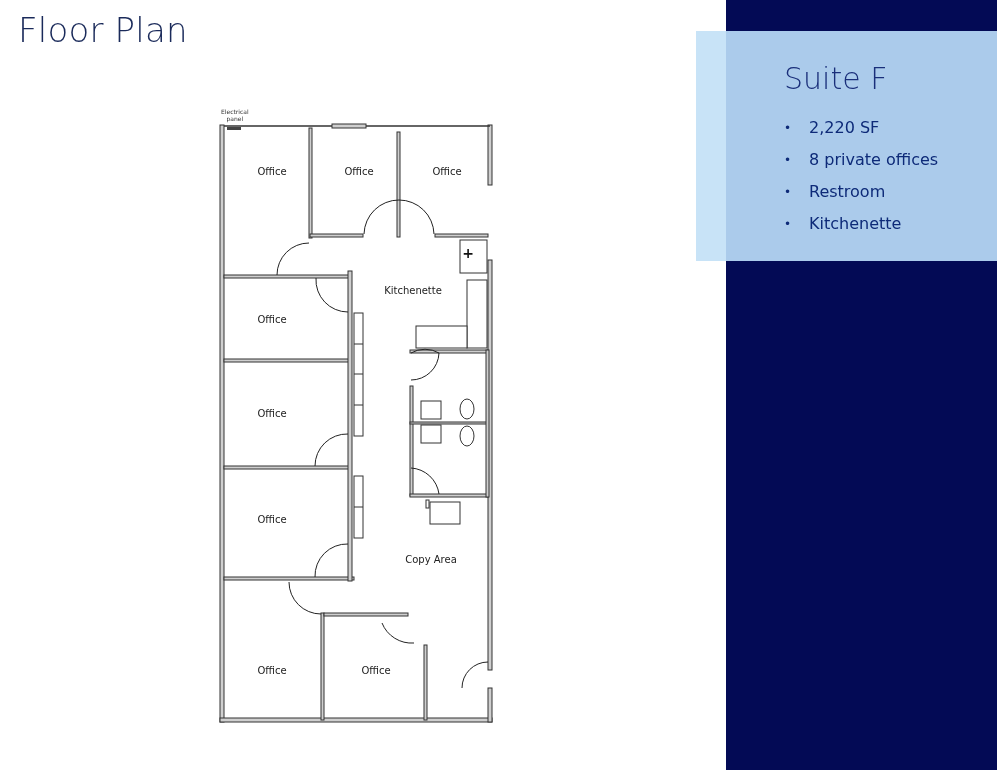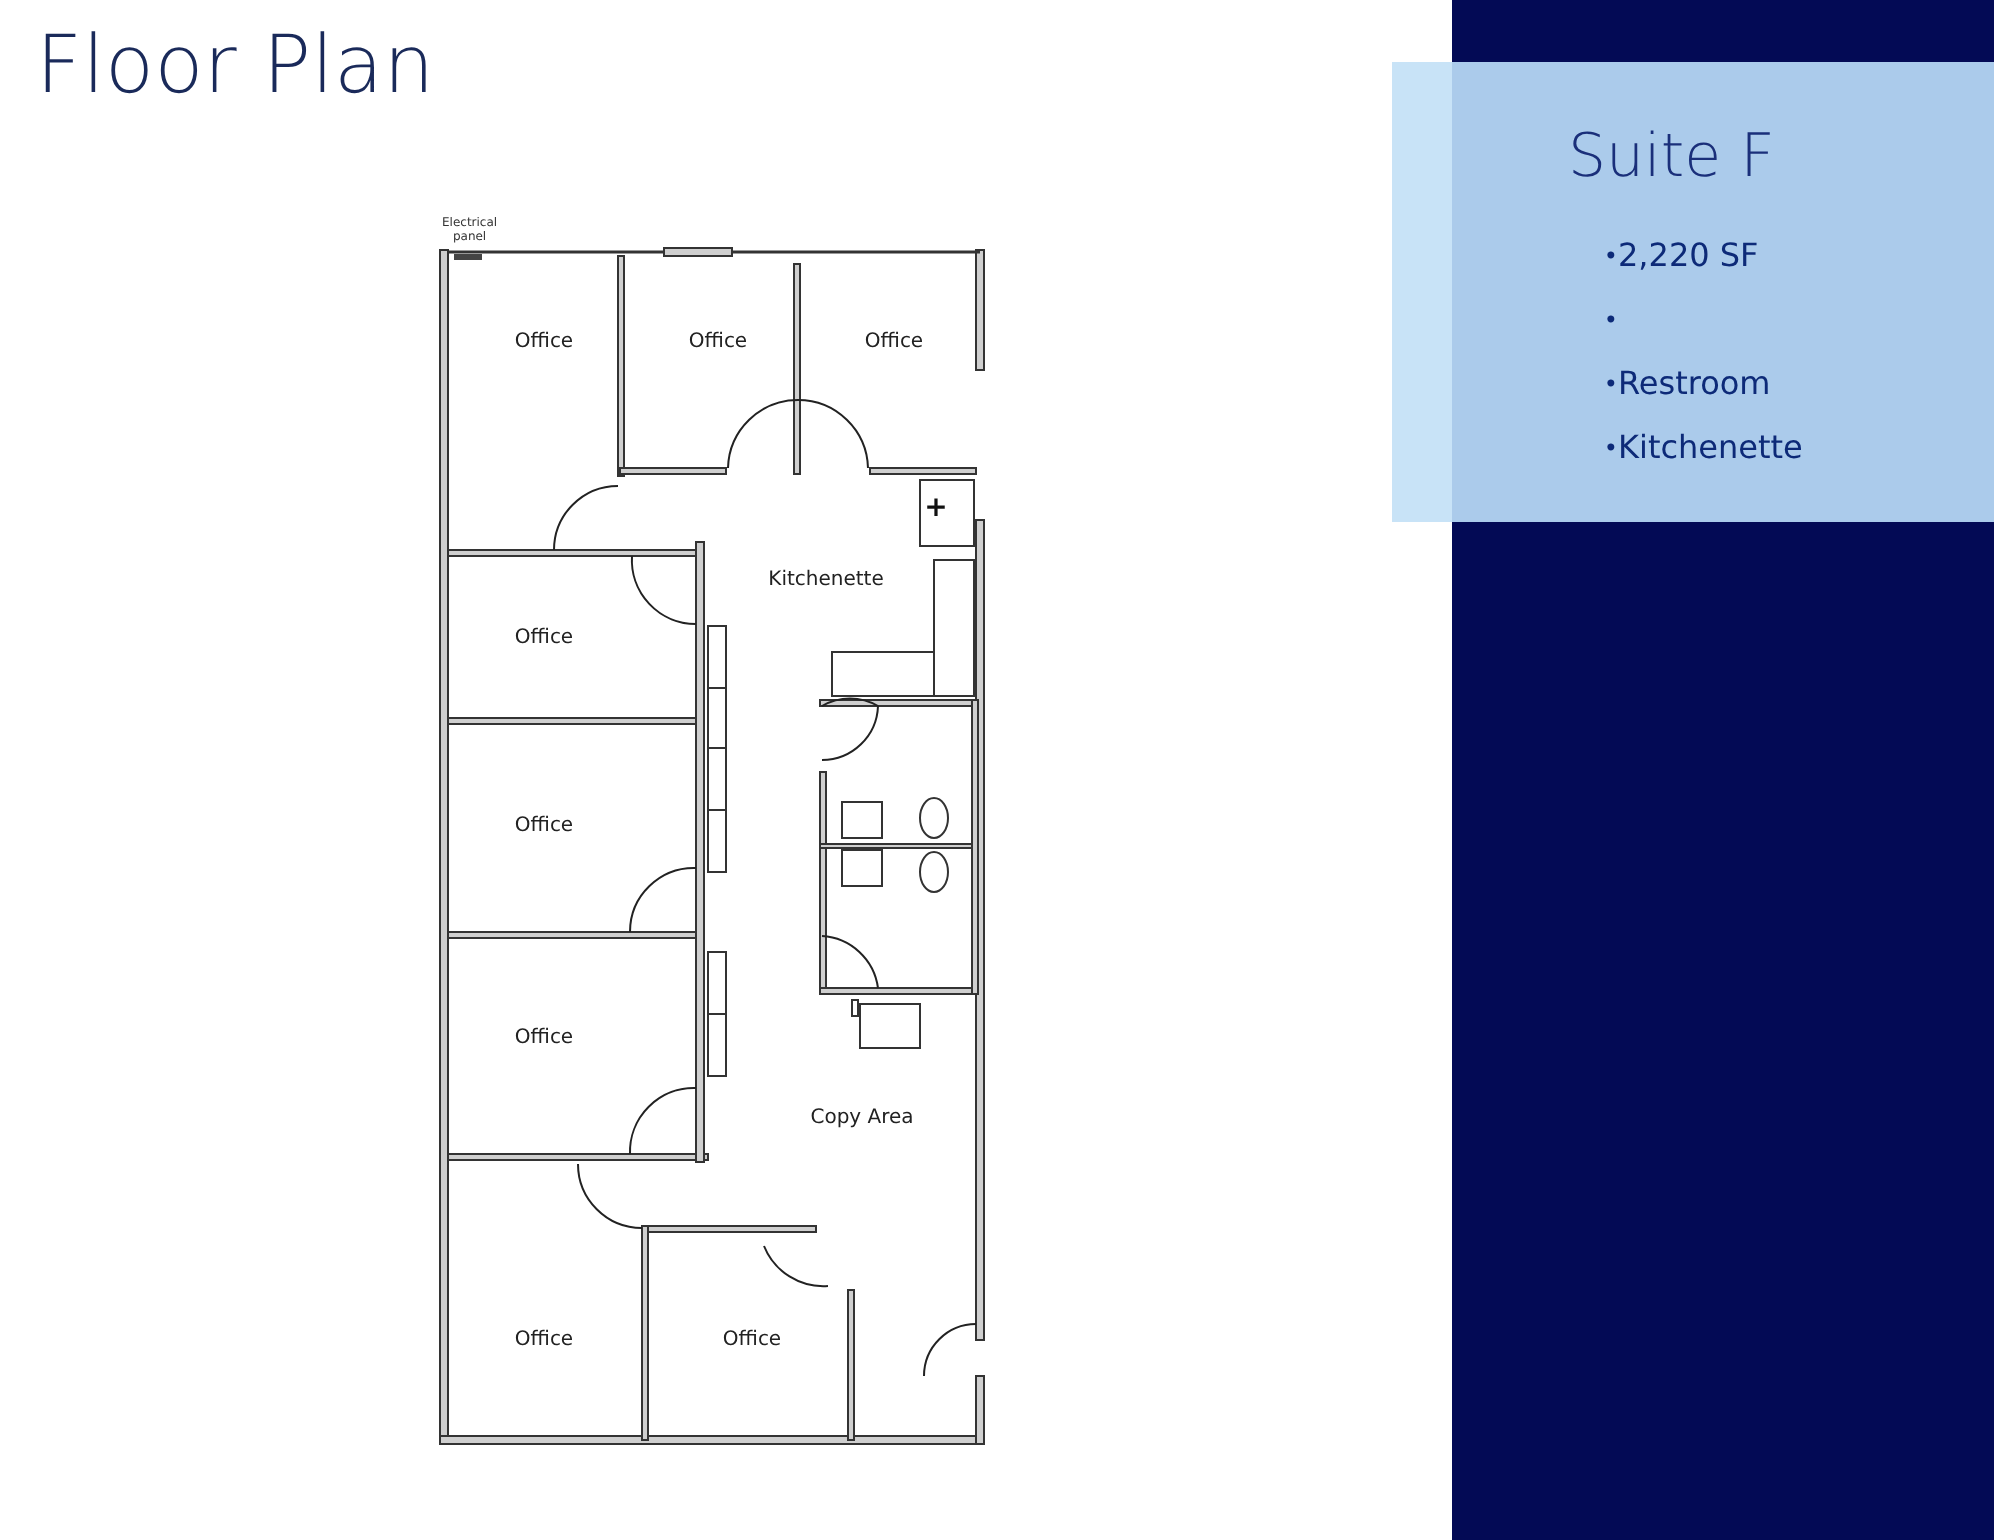--- a/index.html
+++ b/index.html
@@ -1,20 +1,20 @@
 <!DOCTYPE html>
 <html><head>
 <meta charset="utf-8">
 <style>
   html, body { margin:0; padding:0; }
   body { width:997px; height:770px; position:relative; background:#ffffff; overflow:hidden; font-family:"DejaVu Sans", sans-serif; }
-  .page-title { position:absolute; left:18px; top:10px; font-size:40px; font-weight:300; color:#1a2a5a; letter-spacing:0.2px; font-family:"DejaVu Sans", sans-serif;text-align:center; }
+  .page-title { position:absolute; left:18px; top:10px; font-size:34px; font-weight:300; color:#1a2a5a; letter-spacing:0.2px; font-family:"DejaVu Sans", sans-serif;text-align:center; }
   .navy-bar { position:absolute; left:726px; top:0; width:271px; height:770px; background:#030a55; }
   .info-light { position:absolute; left:696px; top:31px; width:30px; height:230px; background:#c8e3f7; }
-  .info-box { position:absolute; left:726px; top:31px; width:271px; height:230px; background:#abcbeb;text-align:right; }
+  .info-box { position:absolute; left:726px; top:31px; width:271px; height:230px; background:#abcbeb; }
   .suite-title { position:absolute; left:58px; top:30px; font-size:30px; font-weight:300; color:#1a2f7a; }
   .info-list { position:absolute; left:58px; top:86px; margin:0; padding:0; list-style:none; }
   .info-list li { font-size:16px; color:#0d2a78; height:32px; line-height:22px; display:flex; }
   .info-list .bullet { width:25px; font-size:12px; }
   .plan { position:absolute; left:210px; top:100px; width:290px; height:630px; }
   .plan svg { width:290px; height:630px; }
   .room-label { position:absolute; font-size:10px; color:#222; transform:translate(-50%,-50%); white-space:nowrap; }
   .elec-label { position:absolute; left:11px; top:8px; font-size:6px; color:#333; line-height:7px; text-align:center; }
 </style>
 </head>
@@ -26,20 +26,21 @@
 <div class="info-light"></div>
 <div class="info-box">
   <div class="suite-title">Suite F</div>
   <ul class="info-list">
     <li>
         <span class="bullet">•</span>
         <span>2,220 SF</span>
       </li>
     <li>
         <span class="bullet">•</span>
+        <span>8 private offices</span>
       </li>
     <li>
         <span class="bullet">•</span>
         <span>Restroom</span>
       </li>
     <li>
         <span class="bullet">•</span>
         <span>Kitchenette</span>
       </li>
   </ul>

